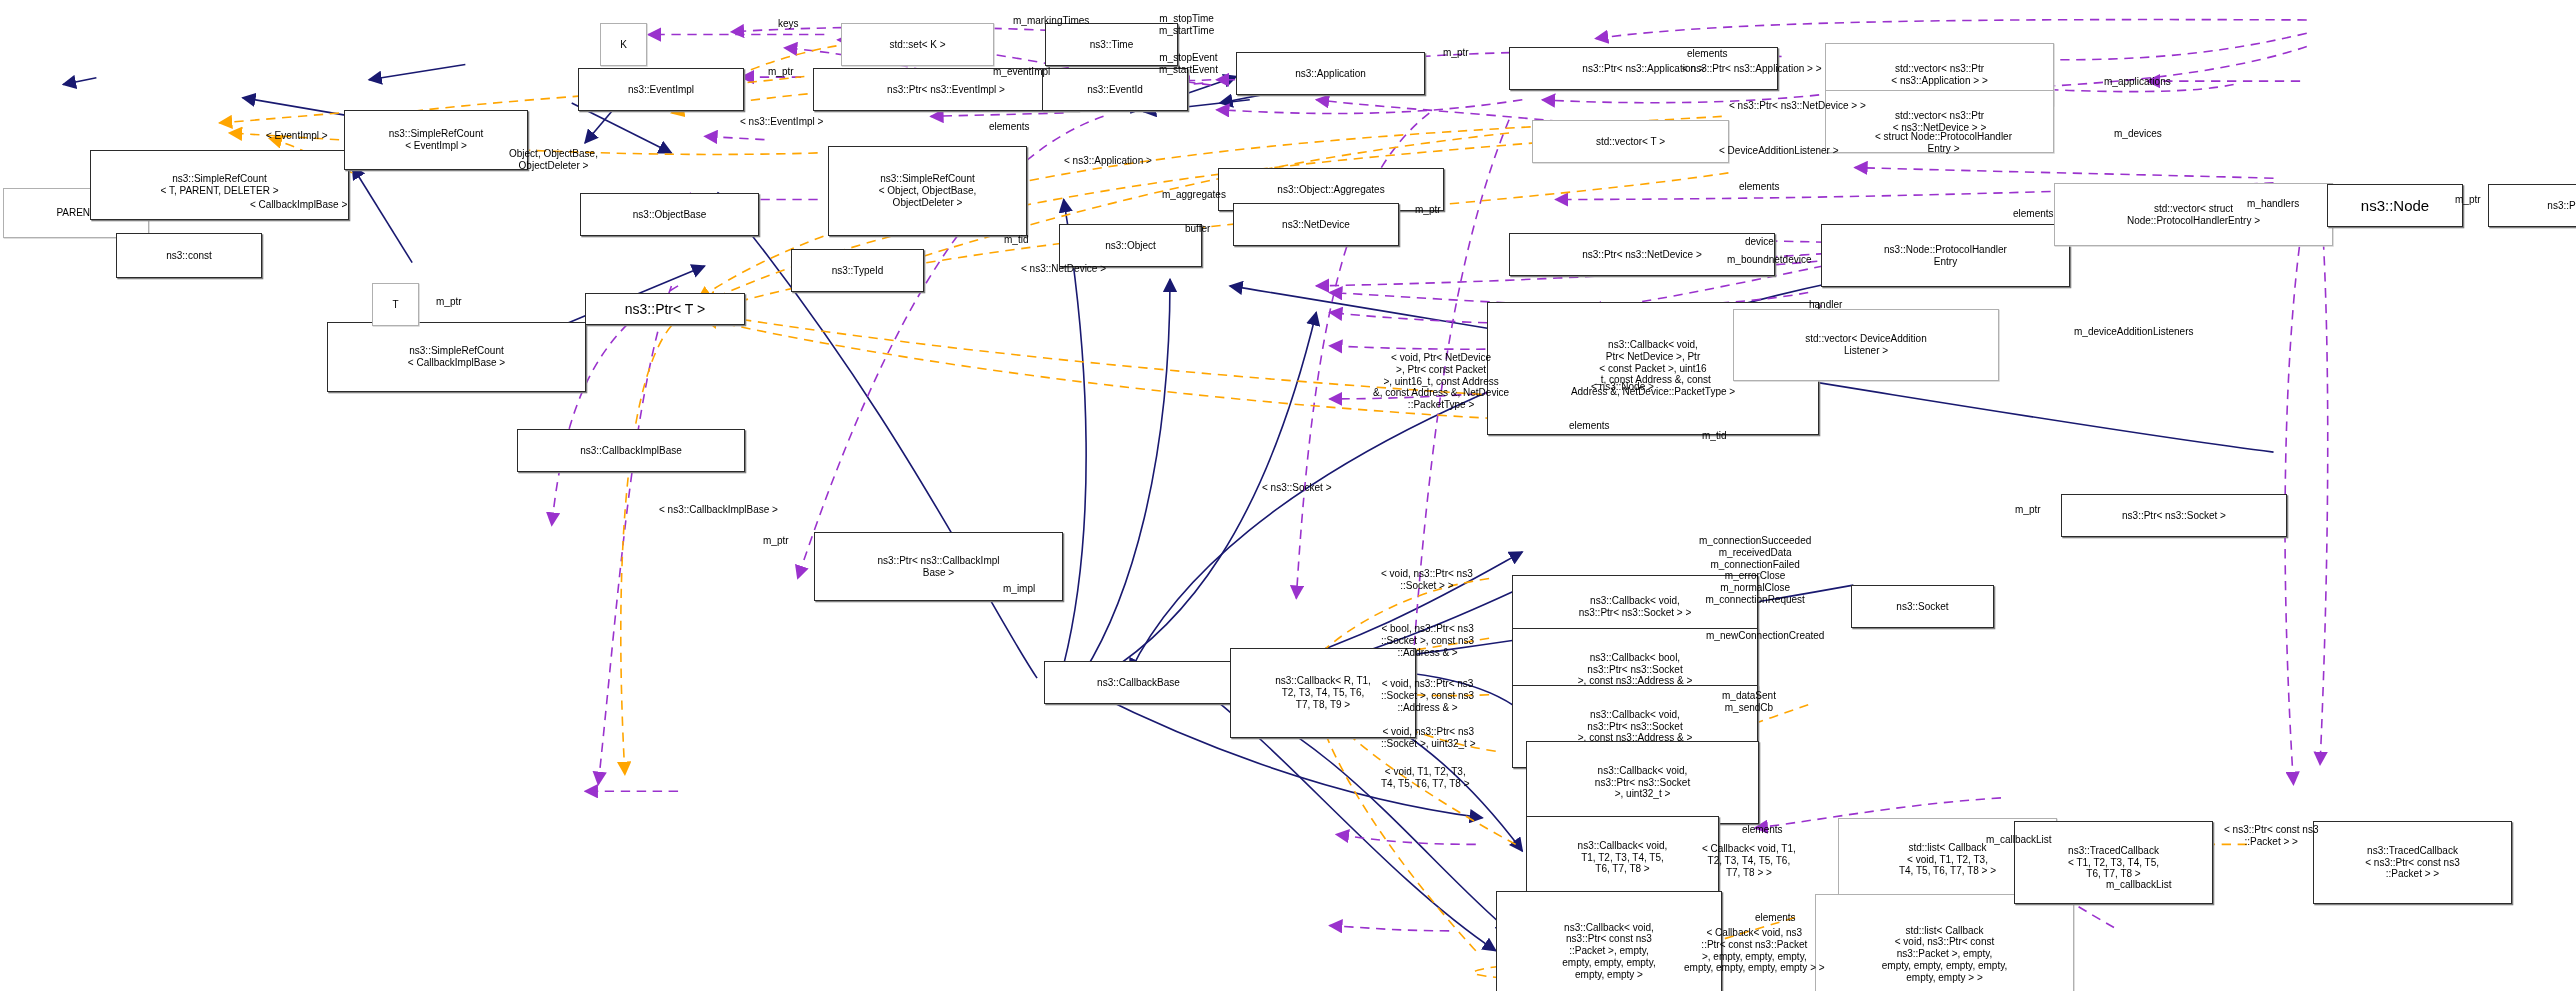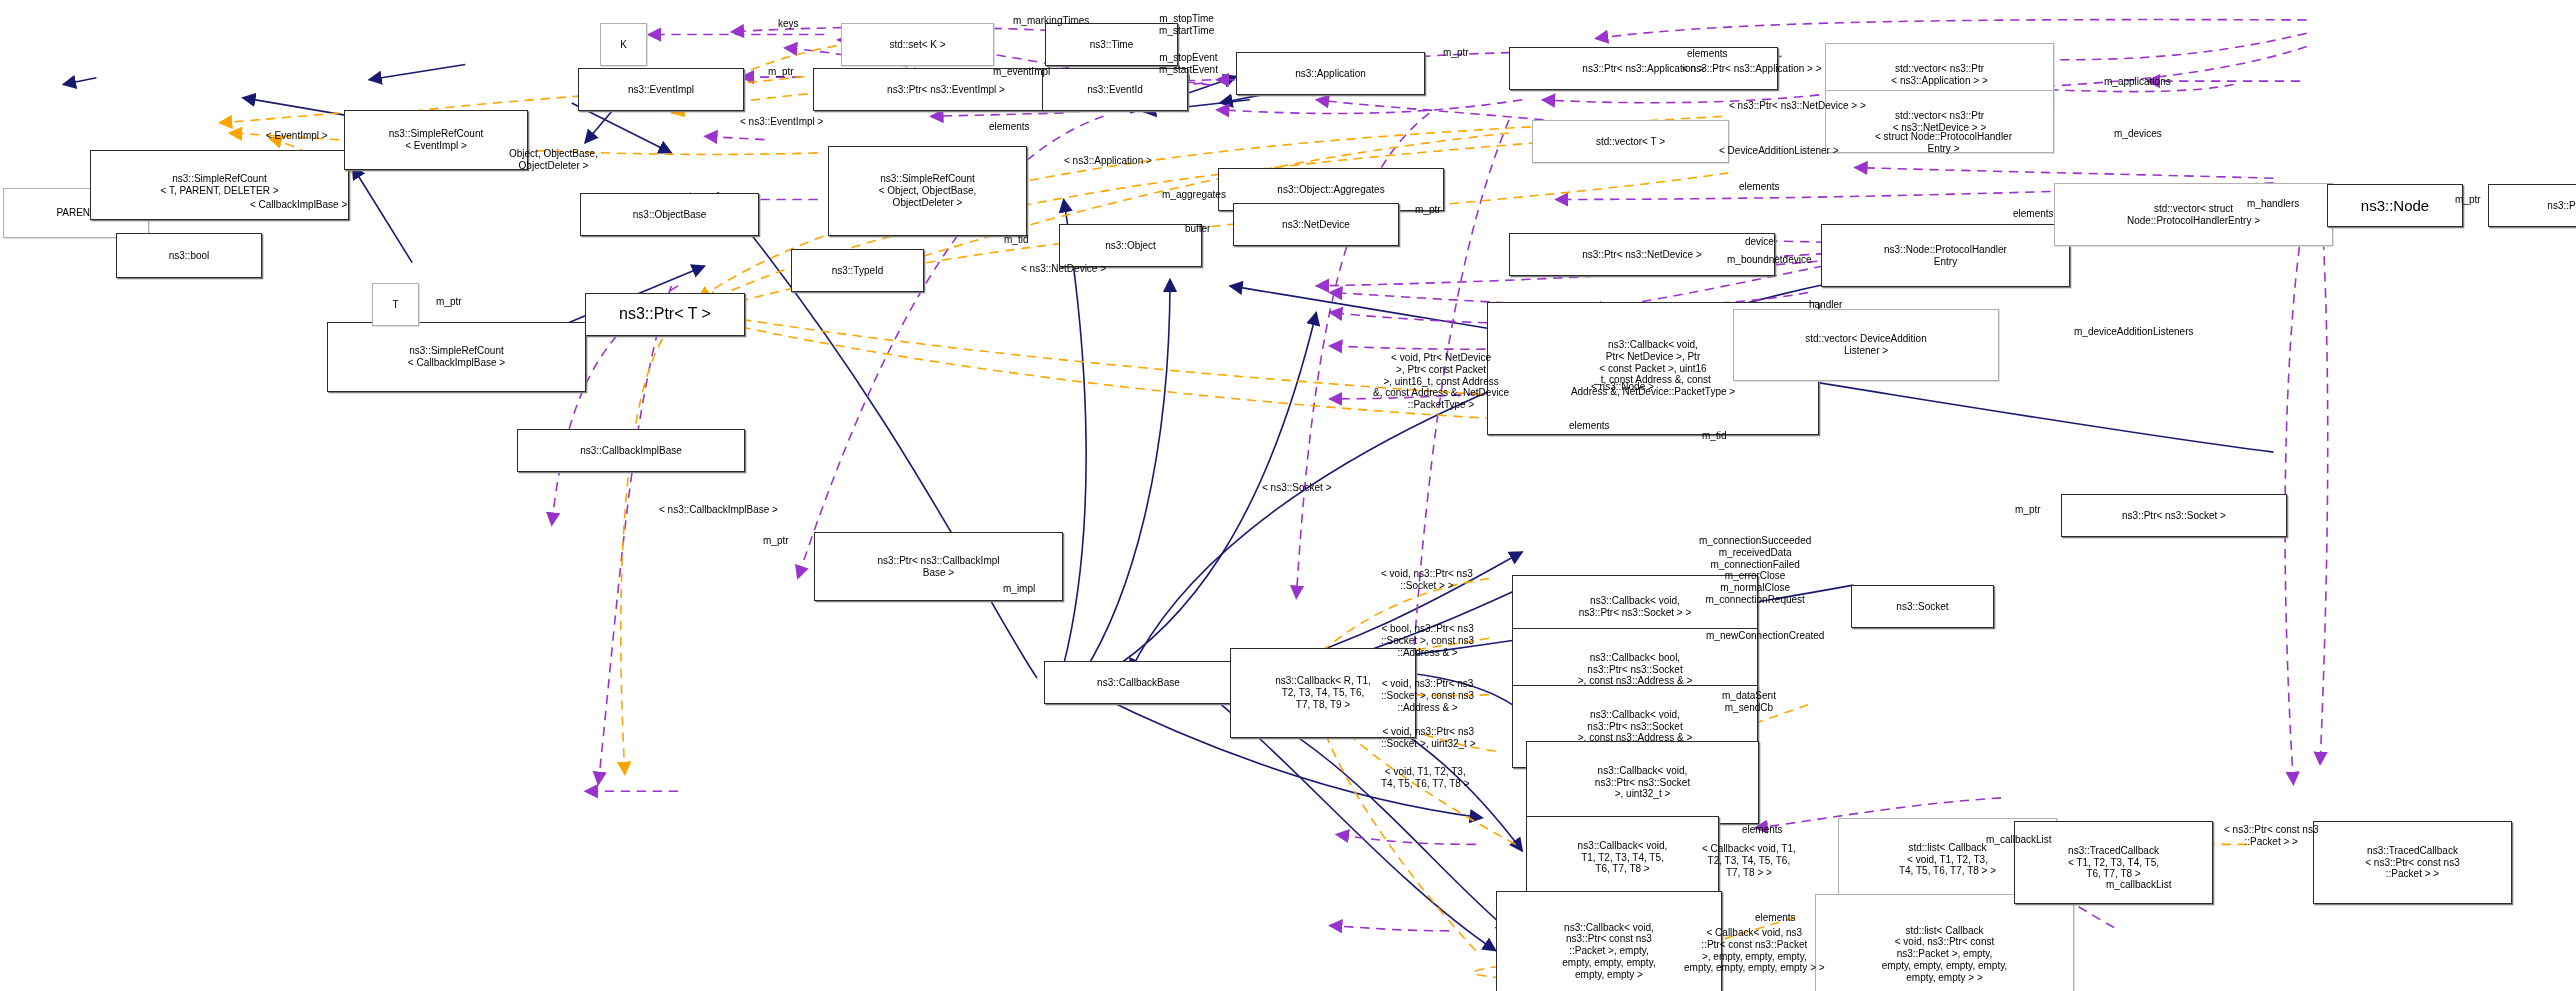--- a/index.html
+++ b/index.html
@@ -131,25 +131,25 @@
       <path d="M2280,1450 C 2200,1460 2150,1470 2420,1478"></path>
       <path d="M1010,490 C 950,560 920,800 940,1165"></path>
       <path d="M2270,200 C 2000,230 1700,280 1250,430"></path>
     </g>
   </svg>
 
   <div id="nodes-layer">
       <div class="node grey" style="left: 3.3px; top: 188px; width: 146px; height: 50px; font-size: 10px;">PARENT</div>
       <div class="node solid" style="left: 90px; top: 150px; width: 259px; height: 70px; font-size: 10px;">ns3::SimpleRefCount
 &lt; T, PARENT, DELETER &gt;</div>
-      <div class="node solid" style="left: 116px; top: 233px; width: 146px; height: 45px; font-size: 10px;">ns3::bool</div>
+      <div class="node solid" style="left: 116px; top: 233px; width: 146px; height: 45px; font-size: 10px;">ns3::const</div>
       <div class="node solid" style="left: 327px; top: 322px; width: 259px; height: 70px; font-size: 10px;">ns3::SimpleRefCount
 &lt; CallbackImplBase &gt;</div>
       <div class="node grey" style="left: 372px; top: 283px; width: 47px; height: 43px; font-size: 10px;">T</div>
-      <div class="node solid" style="left: 585px; top: 293px; width: 160px; height: 43px; font-size: 16px;">ns3::Ptr&lt; T &gt;</div>
+      <div class="node solid" style="left: 585px; top: 293px; width: 160px; height: 32px; font-size: 14px;">ns3::Ptr&lt; T &gt;</div>
       <div class="node solid" style="left: 517px; top: 429px; width: 228px; height: 43px; font-size: 10px;">ns3::CallbackImplBase</div>
       <div class="node solid" style="left: 344px; top: 110px; width: 184px; height: 60px; font-size: 10px;">ns3::SimpleRefCount
 &lt; EventImpl &gt;</div>
       <div class="node solid" style="left: 580px; top: 193px; width: 179px; height: 43px; font-size: 10px;">ns3::ObjectBase</div>
       <div class="node solid" style="left: 578px; top: 68px; width: 166px; height: 43px; font-size: 10px;">ns3::EventImpl</div>
       <div class="node solid" style="left: 813px; top: 68px; width: 266px; height: 43px; font-size: 10px;">ns3::Ptr&lt; ns3::EventImpl &gt;</div>
       <div class="node solid" style="left: 1042px; top: 68px; width: 146px; height: 43px; font-size: 10px;">ns3::EventId</div>
       <div class="node grey" style="left: 600px; top: 23px; width: 47px; height: 43px; font-size: 10px;">K</div>
       <div class="node grey" style="left: 841px; top: 23px; width: 153px; height: 43px; font-size: 10px;">std::set&lt; K &gt;</div>
       <div class="node solid" style="left: 1045px; top: 23px; width: 133px; height: 43px; font-size: 10px;">ns3::Time</div>

